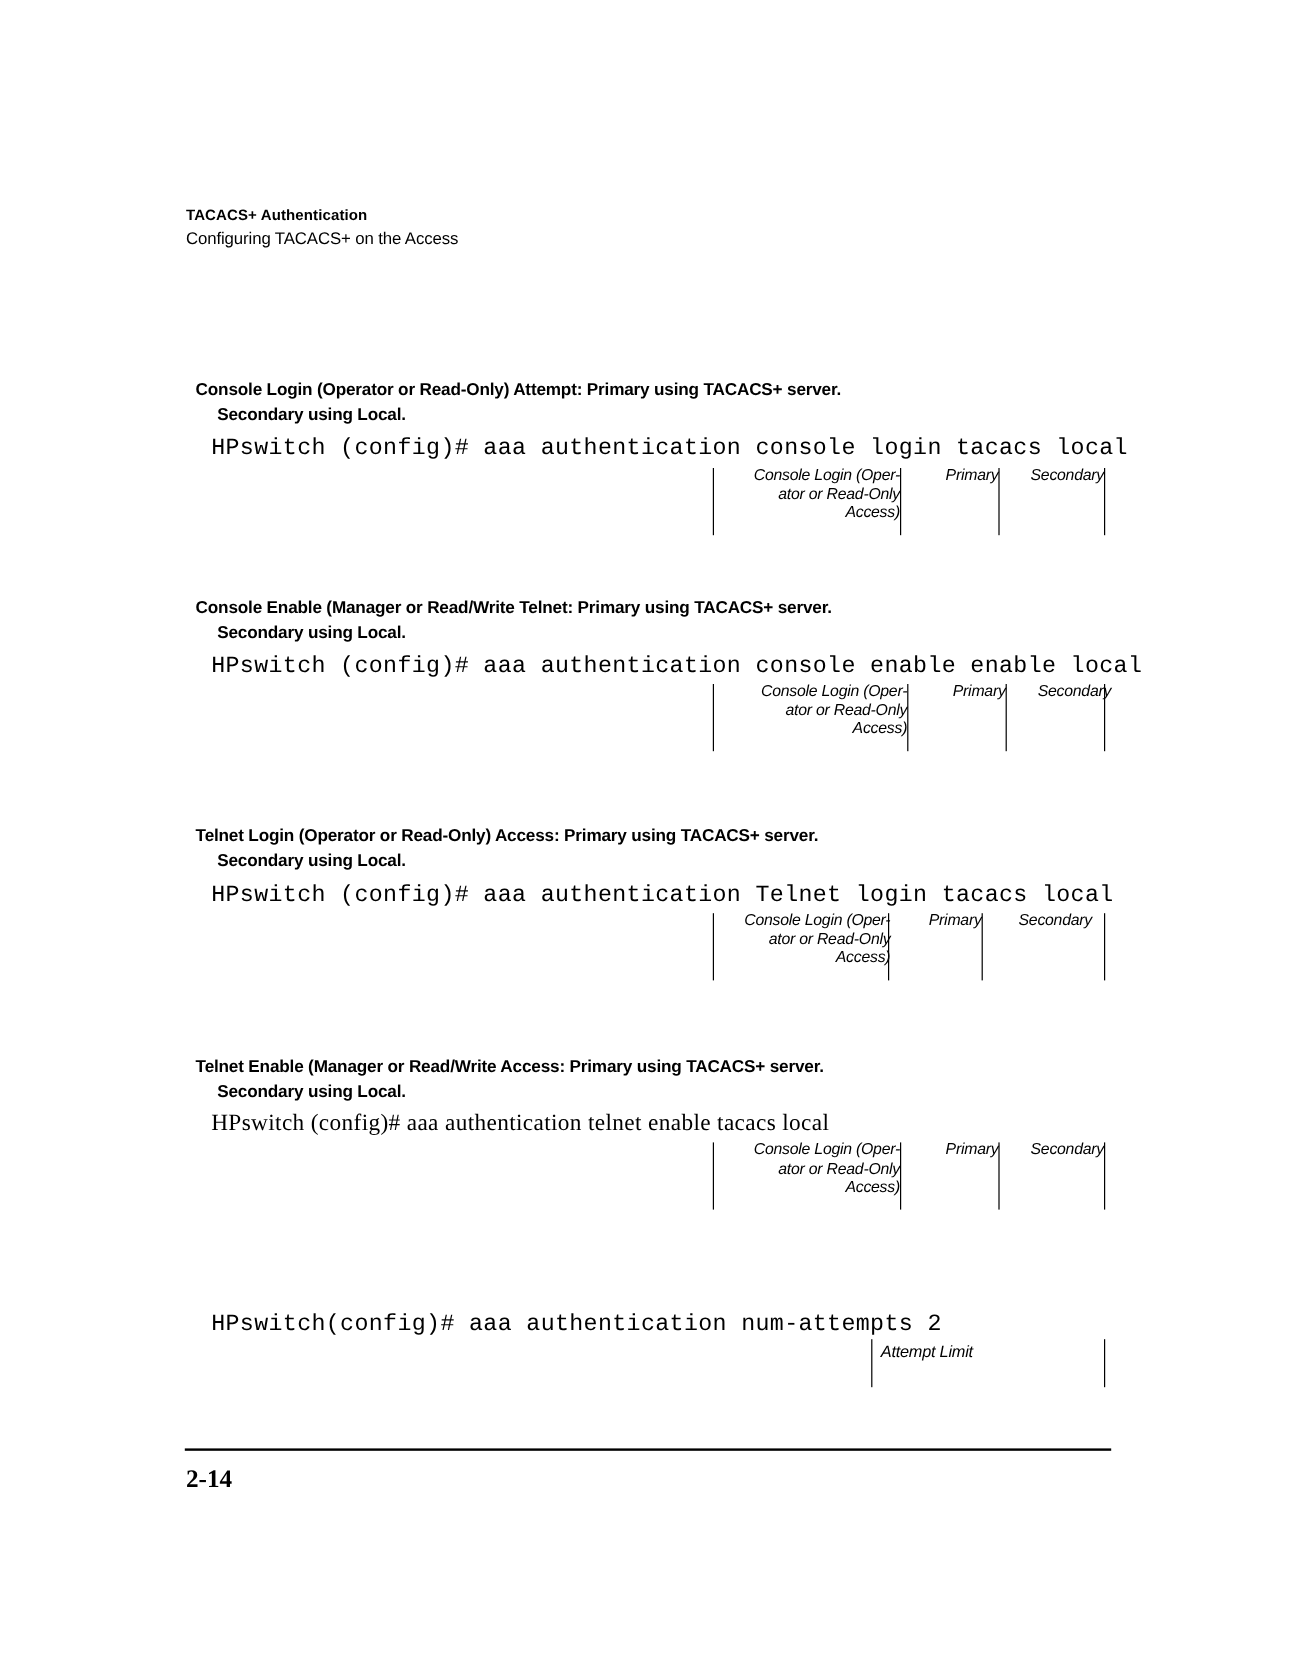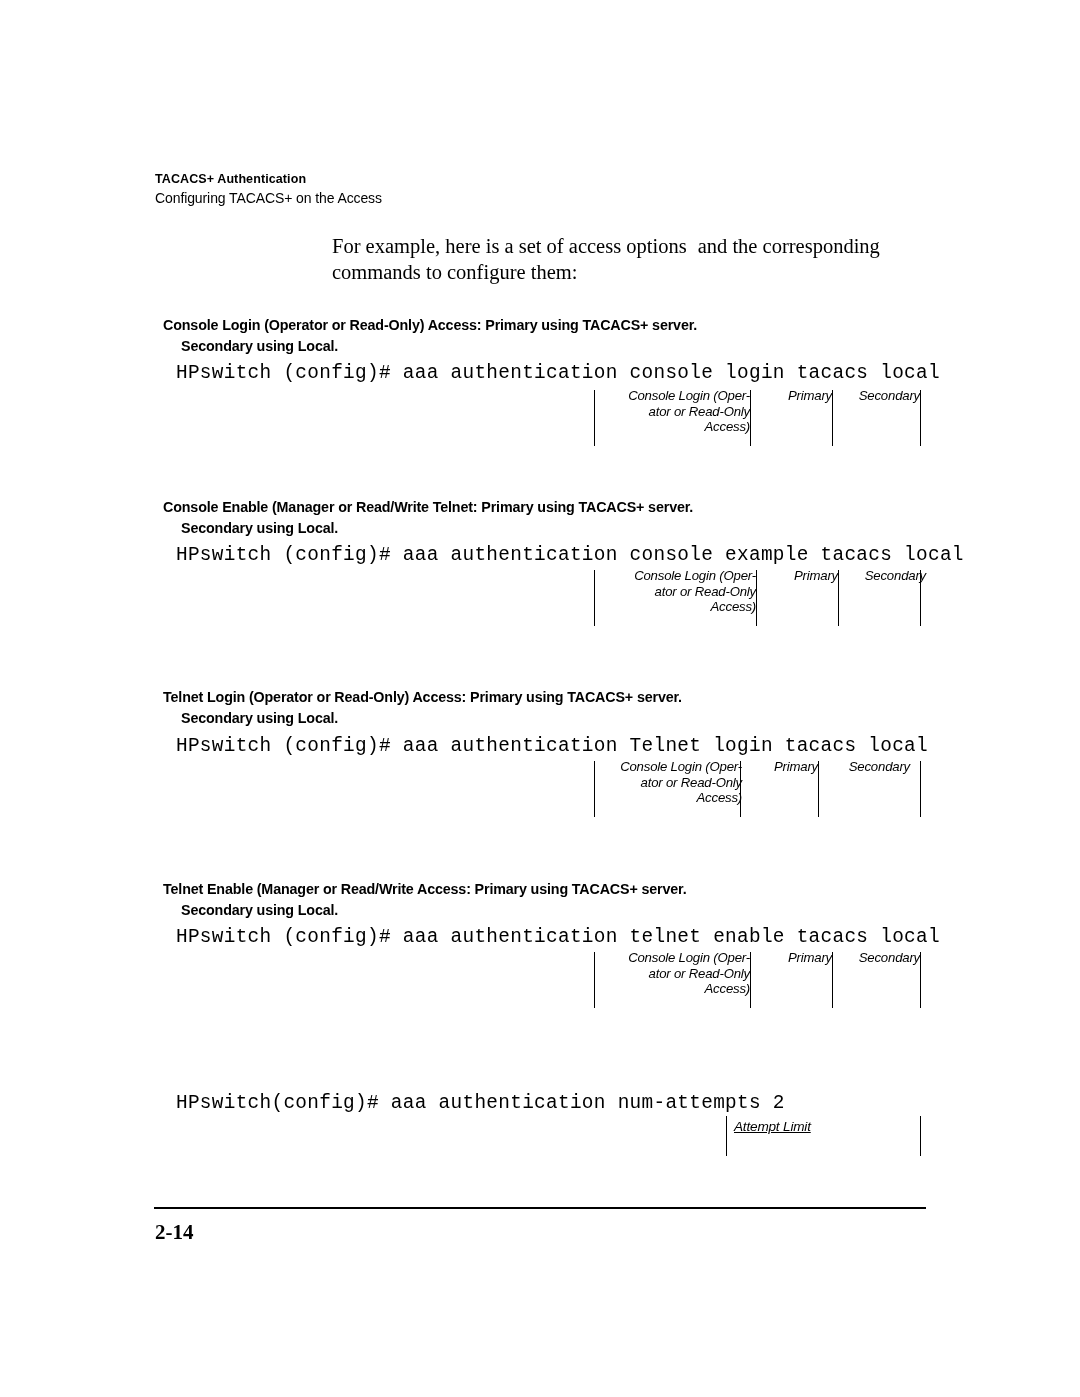--- a/index.html
+++ b/index.html
@@ -146,47 +146,43 @@
   }
 </style>
 </head>
 <body>
 
 <div class="page">
 
   <div class="rh rh-title">TACACS+ Authentication</div>
   <div class="rh rh-sub">Configuring TACACS+ on the Access</div>
 
-  <div class="para">
-    <span>For example, here is a set of access options</span><span class="gap"></span><span>and the corresponding</span>
-    <span>commands to configure them:</span>
-  </div>
 
   <div class="sec-head" style="top:311px;">
-    <span>Console Login (Operator or Read-Only) Access: Primary using TACACS+ server.</span>
+    <span>Console Login (Operator or Read-Only) Attempt: Primary using TACACS+ server.</span>
     <span class="l2">Secondary using Local.</span>
   </div>
   <div class="cmd" style="top:358px;">HPswitch (config)# aaa authentication console login tacacs local</div>
   <div class="callout" style="left:594px; top:386px; width:330px;">
     <div class="vline" style="left:0px;"></div>
     <div class="vline" style="left:156px;"></div>
     <div class="vline" style="left:238px;"></div>
     <div class="vline" style="left:326px;"></div>
     <div class="clabel" style="left:8px; width:148px;">Console Login (Oper-
 ator or Read-Only
 Access)</div>
     <div class="clabel" style="left:164px; width:74px;">Primary</div>
     <div class="clabel" style="left:246px; width:80px;">Secondary</div>
   </div>
 
   <div class="sec-head" style="top:493px;">
     <span>Console Enable (Manager or Read/Write Telnet: Primary using TACACS+ server.</span>
     <span class="l2">Secondary using Local.</span>
   </div>
-  <div class="cmd" style="top:540px;">HPswitch (config)# aaa authentication console example tacacs local</div>
+  <div class="cmd" style="top:540px;">HPswitch (config)# aaa authentication console enable enable local</div>
   <div class="callout" style="left:594px; top:566px; width:330px;">
     <div class="vline" style="left:0px;"></div>
     <div class="vline" style="left:162px;"></div>
     <div class="vline" style="left:244px;"></div>
     <div class="vline" style="left:326px;"></div>
     <div class="clabel" style="left:8px; width:154px;">Console Login (Oper-
 ator or Read-Only
 Access)</div>
     <div class="clabel" style="left:170px; width:74px;">Primary</div>
     <div class="clabel" style="left:252px; width:80px;">Secondary</div>
@@ -206,36 +202,36 @@
 ator or Read-Only
 Access)</div>
     <div class="clabel" style="left:152px; width:72px;">Primary</div>
     <div class="clabel" style="left:232px; width:84px;">Secondary</div>
   </div>
 
   <div class="sec-head" style="top:875px;">
     <span>Telnet Enable (Manager or Read/Write Access: Primary using TACACS+ server.</span>
     <span class="l2">Secondary using Local.</span>
   </div>
-  <div class="cmd" style="top:922px;">HPswitch (config)# aaa authentication telnet enable tacacs local</div>
+  <div class="cmd" style="top:922px;font-family:Liberation Serif, serif;">HPswitch (config)# aaa authentication telnet enable tacacs local</div>
   <div class="callout" style="left:594px; top:948px; width:330px;">
     <div class="vline" style="left:0px;"></div>
     <div class="vline" style="left:156px;"></div>
     <div class="vline" style="left:238px;"></div>
     <div class="vline" style="left:326px;"></div>
     <div class="clabel" style="left:8px; width:148px;">Console Login (Oper-
 ator or Read-Only
 Access)</div>
     <div class="clabel" style="left:164px; width:74px;">Primary</div>
     <div class="clabel" style="left:246px; width:80px;">Secondary</div>
   </div>
 
   <div class="cmd" style="top:1088px;">HPswitch(config)# aaa authentication num-attempts 2</div>
   <div class="callout-attempt" style="left:726px; top:1112px; width:196px;">
     <div class="vline" style="left:0px;"></div>
     <div class="vline" style="left:194px;"></div>
-    <div class="clabel" style="left:8px;text-decoration:underline;">Attempt Limit</div>
+    <div class="clabel" style="left:8px;">Attempt Limit</div>
   </div>
 
   <div class="footer-rule"></div>
   <div class="folio">2-14</div>
 
 </div>
 
 </body></html>

